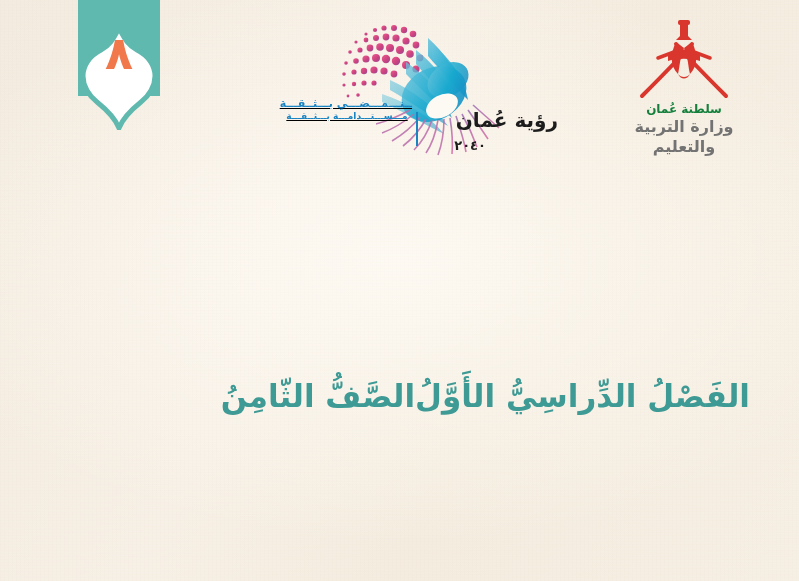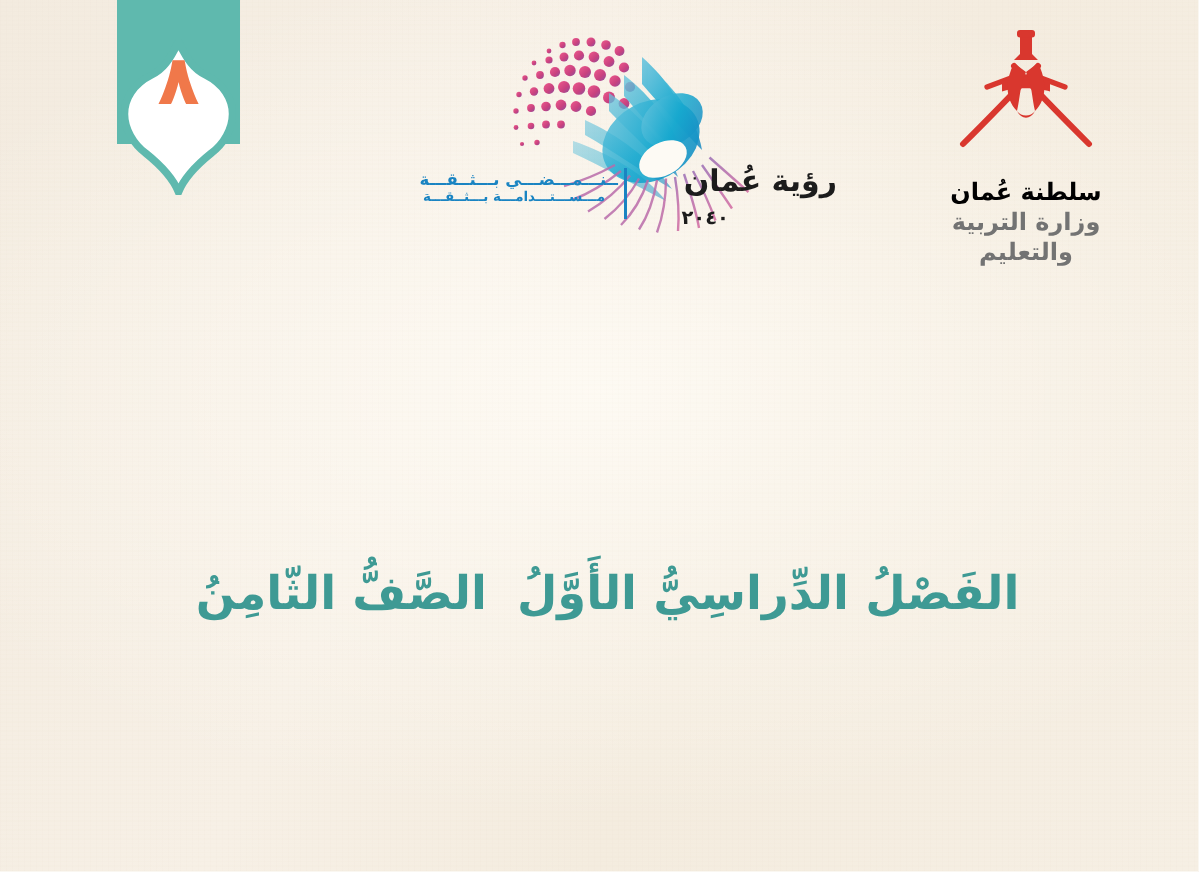--- a/index.html
+++ b/index.html
@@ -121,24 +121,25 @@
     top: 106px;
     font-size: 13px;
     font-weight: 700;
     color: #1c1c1c;
     letter-spacing: -1px;
     margin-top: 24px;
   }
   .vision-en-block {
     position: absolute;
     left: 0;
-    top: 106px;
+    top: 90px;
     width: 130px;
-    text-align: left;
+    text-align: center;
     direction: rtl;
+    text-decoration: underline;
   }
   .vision-en-block .ln1 {
     font-size: 11px;
     font-weight: 700;
     color: #1a84c2;
     letter-spacing: 1.5px;
     line-height: 1.15;
     white-space: nowrap;
   }
   .vision-en-block .ln2 {
@@ -162,24 +163,24 @@
   .ministry {
     position: absolute;
     left: 608px;
     top: 14px;
     width: 152px;
     height: 146px;
     text-align: center;
   }
   .ministry .emblem { width: 152px; height: 86px; display:block; }
   .ministry-line1 {
-    margin-top: 18px;
-    font-size: 16px;
-    font-weight: 700;
-    color: #000000;
+    margin-top: 2px;
+    font-size: 12px;
+    font-weight: 700;
+    color: #15803d;
     line-height: 1.25;
     letter-spacing: -0.5px;
   }
   .ministry-line2 {
     font-size: 16px;
     font-weight: 700;
     color: #737373;
     line-height: 1.25;
     letter-spacing: -0.5px;
   }
@@ -201,23 +202,22 @@
   }
 
   
   .subtitle-row {
     position: absolute;
     left: 60px;
     top: 378px;
     width: 690px;
     display: flex;
     flex-direction: row-reverse;
-    justify-content: center;
+    justify-content: flex-end;
     align-items: baseline;
-    gap: 20px;
   }
   .subtitle {
     font-family: "DejaVu Sans", sans-serif;
     font-size: 31px;
     font-weight: 700;
     color: #3e9a94;
     letter-spacing: -0.5px;
     white-space: nowrap;
   }
 </style>

